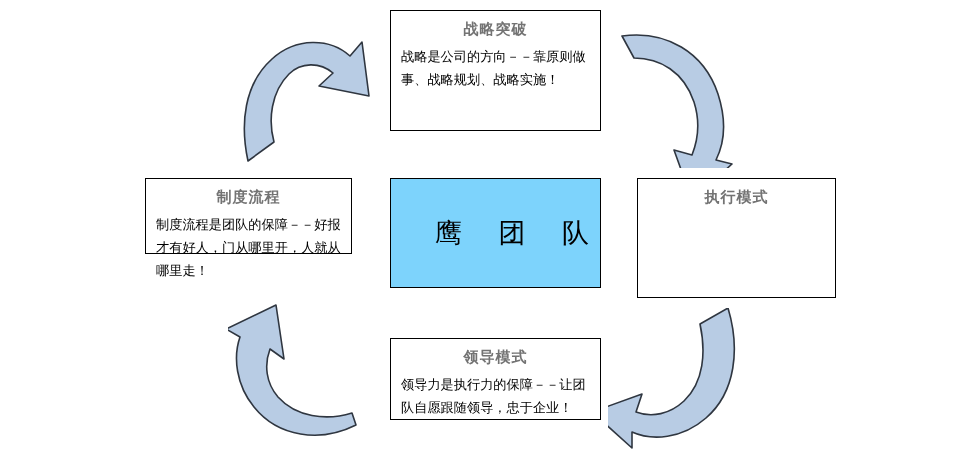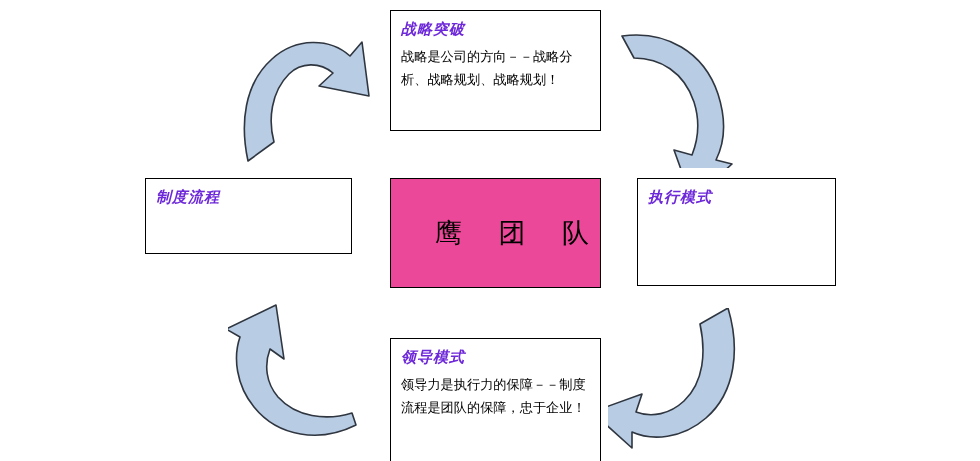--- a/index.html
+++ b/index.html
@@ -20,48 +20,48 @@
     position: absolute;
     box-sizing: border-box;
     border: 1px solid #000000;
     background: #ffffff;
     padding: 8px 10px 6px 10px;
   }
 
   .node-title {
     font-size: 15px;
     font-weight: bold;
-    color: #6d28d9;
+    color: #737373;
+    text-align: center;
     line-height: 20px;
     letter-spacing: 1px;
     margin-bottom: 6px;
     white-space: nowrap;
-    font-style: italic;
   }
 
   .node-body {
     font-size: 13.2px;
     color: #000000;
     line-height: 23px;
     text-align: left;
     letter-spacing: 0px;
   }
 
   
   #box-strategy   { left: 390px; top: 10px;  width: 211px; height: 121px; }
-  #box-execution  { left: 637px; top: 178px; width: 199px; height: 108px; }
-  #box-leadership { left: 390px; top: 338px; width: 211px; height: 124px; }
+  #box-execution  { left: 637px; top: 178px; width: 199px; height: 120px; }
+  #box-leadership { left: 390px; top: 338px; width: 211px; height: 82px; }
   #box-process    { left: 145px; top: 178px; width: 207px; height: 76px; }
 
   #box-center {
     position: absolute;
     box-sizing: border-box;
     left: 390px; top: 178px; width: 211px; height: 110px;
     border: 1px solid #000000;
-    background: #ec4899;
+    background: #7dd3fc;
     display: flex;
     align-items: center;
     justify-content: center;
     padding-left: 33px;
   }
   .center-label {
     font-size: 27px;
     color: #000000;
     letter-spacing: 14px;
     text-indent: 14px;
@@ -138,33 +138,34 @@
                L 56 56
                L 42 46
                C 36 62, 38 80, 50 94
                C 68 114, 98 118, 124 110
                Z" fill="#B8CCE4" stroke="#2F3640" stroke-width="1.6" stroke-linejoin="round"></path>
     </svg>
   </div>
 
   <div class="node-box" id="box-strategy">
     <div class="node-title">战略突破</div>
-    <div class="node-body">战略是公司的方向－－战略分析、战略规划、战略规划！</div>
+    <div class="node-body">战略是公司的方向－－靠原则做事、战略规划、战略实施！</div>
   </div>
 
   <div class="node-box" id="box-execution">
     <div class="node-title">执行模式</div>
   </div>
 
   <div class="node-box" id="box-leadership">
     <div class="node-title">领导模式</div>
-    <div class="node-body">领导力是执行力的保障－－制度流程是团队的保障，忠于企业！</div>
+    <div class="node-body">领导力是执行力的保障－－让团队自愿跟随领导，忠于企业！</div>
   </div>
 
   <div class="node-box" id="box-process">
     <div class="node-title">制度流程</div>
+    <div class="node-body">制度流程是团队的保障－－好报才有好人，门从哪里开，人就从哪里走！</div>
   </div>
 
   <div id="box-center">
     <div class="center-label">鹰 团 队</div>
   </div>
 
 </div>
 
 </body></html>

